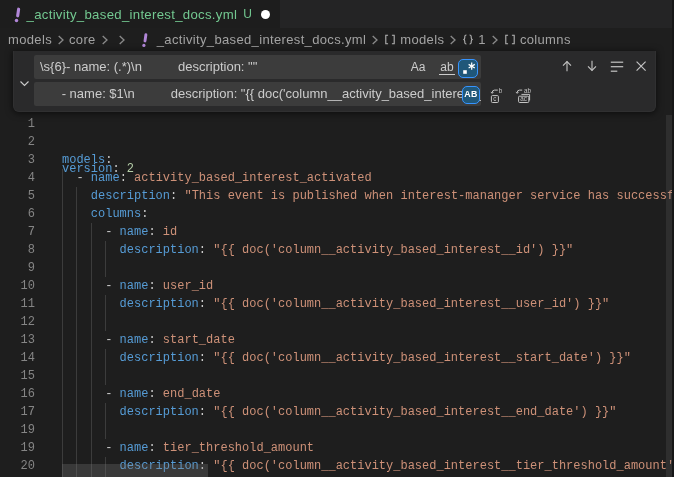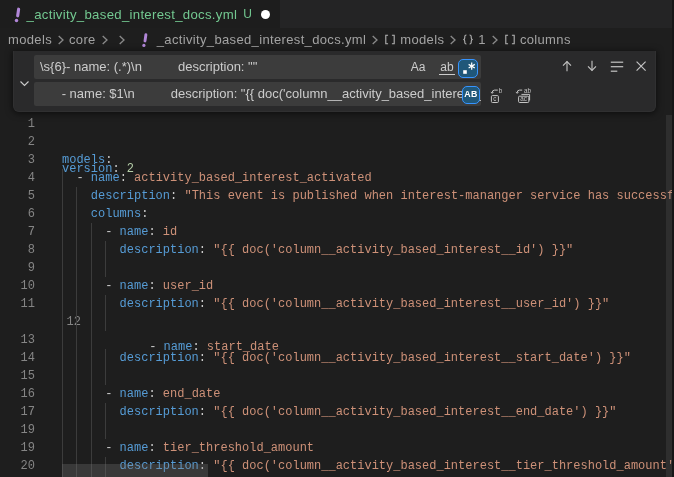--- a/index.html
+++ b/index.html
@@ -122,21 +122,21 @@
     <div class="num" style="top:133px;">2</div>
     <div class="num" style="top:151px;">3</div>
     <div class="num" style="top:169px;">4</div>
     <div class="num" style="top:187px;">5</div>
     <div class="num" style="top:205px;">6</div>
     <div class="num" style="top:223px;">7</div>
     <div class="num" style="top:241px;">8</div>
     <div class="num" style="top:259px;">9</div>
     <div class="num" style="top:277px;">10</div>
     <div class="num" style="top:295px;">11</div>
-    <div class="num" style="top:313px;padding-left:46px;">12</div>
+    <div class="num" style="top:313px;">12</div>
     <div class="num" style="top:331px;">13</div>
     <div class="num" style="top:349px;">14</div>
     <div class="num" style="top:367px;">15</div>
     <div class="num" style="top:385px;">16</div>
     <div class="num" style="top:403px;text-align:right;">17</div>
     <div class="num" style="top:421px;">19</div>
     <div class="num" style="top:439px;">19</div>
     <div class="num" style="top:457px;">20</div>
     <div class="guide" style="left:62px;top:169px;height:308px;"></div>
     <div class="guide" style="left:76.4px;top:187px;height:290px;"></div>
@@ -148,21 +148,21 @@
     <div class="guide" style="left:105.2px;top:457px;height:20px;"></div>
     <div class="code" style="top:115px;margin-top:45px;"><span class="k">version</span>: <span class="n">2</span></div>
     <div class="code" style="top:151px;"><span class="k">models</span>:</div>
     <div class="code" style="top:169px;">  - <span class="k">name</span>: <span class="s">activity_based_interest_activated</span></div>
     <div class="code" style="top:187px;">    <span class="k">description</span>: <span class="s">"This event is published when interest-mananger service has successfully activated an interest tier for the user"</span></div>
     <div class="code" style="top:205px;">    <span class="k">columns</span>:</div>
     <div class="code" style="top:223px;">      - <span class="k">name</span>: <span class="s">id</span></div>
     <div class="code" style="top:241px;">        <span class="k">description</span>: <span class="s">"{{ doc('column__activity_based_interest__id') }}"</span></div>
     <div class="code" style="top:277px;">      - <span class="k">name</span>: <span class="s">user_id</span></div>
     <div class="code" style="top:295px;">        <span class="k">description</span>: <span class="s">"{{ doc('column__activity_based_interest__user_id') }}"</span></div>
-    <div class="code" style="top:338px;padding-left:44px;">      - <span class="k">name</span>: <span class="s">start_date</span></div>
+    <div class="code" style="top:331px;">      - <span class="k">name</span>: <span class="s">start_date</span></div>
     <div class="code" style="top:349px;">        <span class="k">description</span>: <span class="s">"{{ doc('column__activity_based_interest__start_date') }}"</span></div>
     <div class="code" style="top:385px;">      - <span class="k">name</span>: <span class="s">end_date</span></div>
     <div class="code" style="top:403px;">        <span class="k">description</span>: <span class="s">"{{ doc('column__activity_based_interest__end_date') }}"</span></div>
     <div class="code" style="top:439px;">      - <span class="k">name</span>: <span class="s">tier_threshold_amount</span></div>
     <div class="code" style="top:457px;">        <span class="k">description</span>: <span class="s">"{{ doc('column__activity_based_interest__tier_threshold_amount') }}"</span></div>
   </div>
   <div class="abs" id="hscroll"></div>
   <div class="abs" id="vscroll"></div>
   <div class="abs" id="redge"></div>
   <div class="abs" id="fw">

